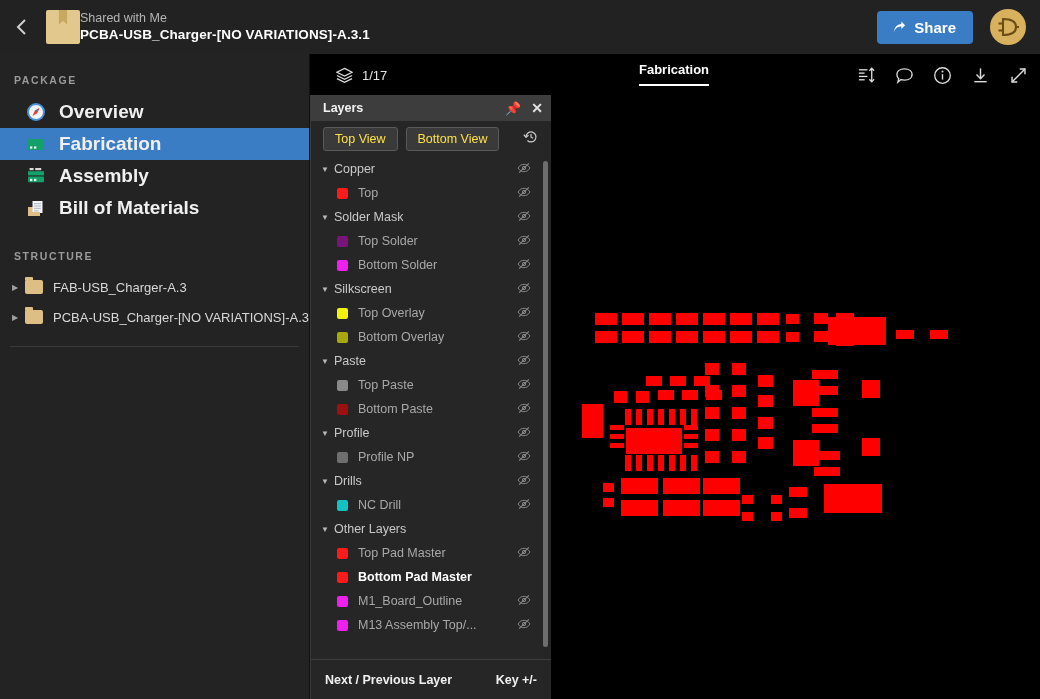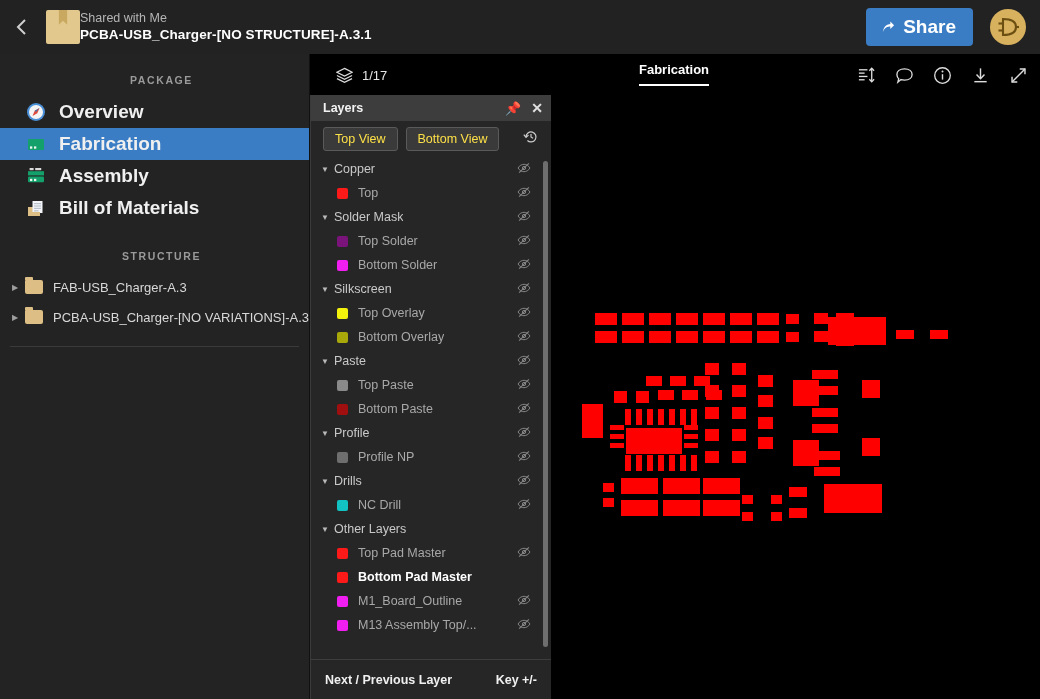--- a/index.html
+++ b/index.html
@@ -32,36 +32,36 @@
     width: 9px; height: 15px; background: #c9a85f;
     clip-path: polygon(0 0, 100% 0, 100% 100%, 50% 72%, 0 100%);
   }
   .title-block { line-height: 1.3; }
   .title-sub { font-size: 12.5px; color: #b6b6b6; }
   .title-main { font-size: 13.5px; color: #ffffff; font-weight: bold; letter-spacing: .1px; }
   .topbar-right { margin-left: auto; display: flex; align-items: center; padding-right: 14px; }
   .share-btn {
     display: flex; align-items: center; gap: 8px;
     background: #3b7dc4; color: #fff; border: none; border-radius: 4px;
-    padding: 8px 17px 8px 14px; font-size: 19px; font-weight: bold;
+    padding: 8px 17px 8px 14px; font-size: 15px; font-weight: bold;
     font-family: "Liberation Sans", sans-serif; cursor: pointer;
   }
   .brand-logo {
     width: 36px; height: 36px; margin-left: 17px; border-radius: 50%;
     background: #d8b15e; display: flex; align-items: center; justify-content: center;
   }
 
   
   .sidebar {
     position: absolute; left: 0; top: 54px; width: 310px; height: 645px;
     background: #232323; border-right: 1px solid #111;
   }
   .side-head {
     font-size: 10.5px; letter-spacing: 1.6px; color: #9a9a9a;
-    padding: 20px 0 10px 14px; font-weight: bold; text-align: center;
+    padding: 20px 0 10px 14px; font-weight: bold;
   }
   .side-item {
     display: flex; align-items: center; height: 32px; padding-left: 26px;
     font-size: 19px; color: #f0f0f0; cursor: pointer; font-weight: bold;
   }
   .side-item.active { background: #3b7dc4; }
   .side-ico { width: 20px; height: 20px; margin-right: 13px; flex: 0 0 auto; position: relative; }
   .divider { height: 1px; background: #3a3a3a; margin: 14px 10px 0 10px; }
 
   .tree-row {
@@ -153,21 +153,21 @@
 
   <div class="topbar">
     <div class="back-btn">
       <svg width="14" height="18" viewBox="0 0 14 18">
         <polyline points="10,2 3,9 10,16" fill="none" stroke="#cfcfcf" stroke-width="2"></polyline>
       </svg>
     </div>
     <div class="doc-icon"></div>
     <div class="title-block">
       <div class="title-sub">Shared with Me</div>
-      <div class="title-main">PCBA-USB_Charger-[NO STRUCTURE]-A.3.1</div>
+      <div class="title-main">PCBA-USB_Charger-[NO VARIATIONS]-A.3.1</div>
     </div>
     <div class="topbar-right">
       <button class="share-btn">
         <svg width="15" height="15" viewBox="0 0 16 16">
           <path d="M3 13 C4 6 8 4.5 11 4.3 L11 1.6 L15 5.6 L11 9.6 L11 7 C8 7 5 8 3 13 Z" fill="#ffffff"></path>
         </svg>
         <span>Share</span>
       </button>
       <div class="brand-logo">
         <svg width="24" height="24" viewBox="0 0 24 24">

